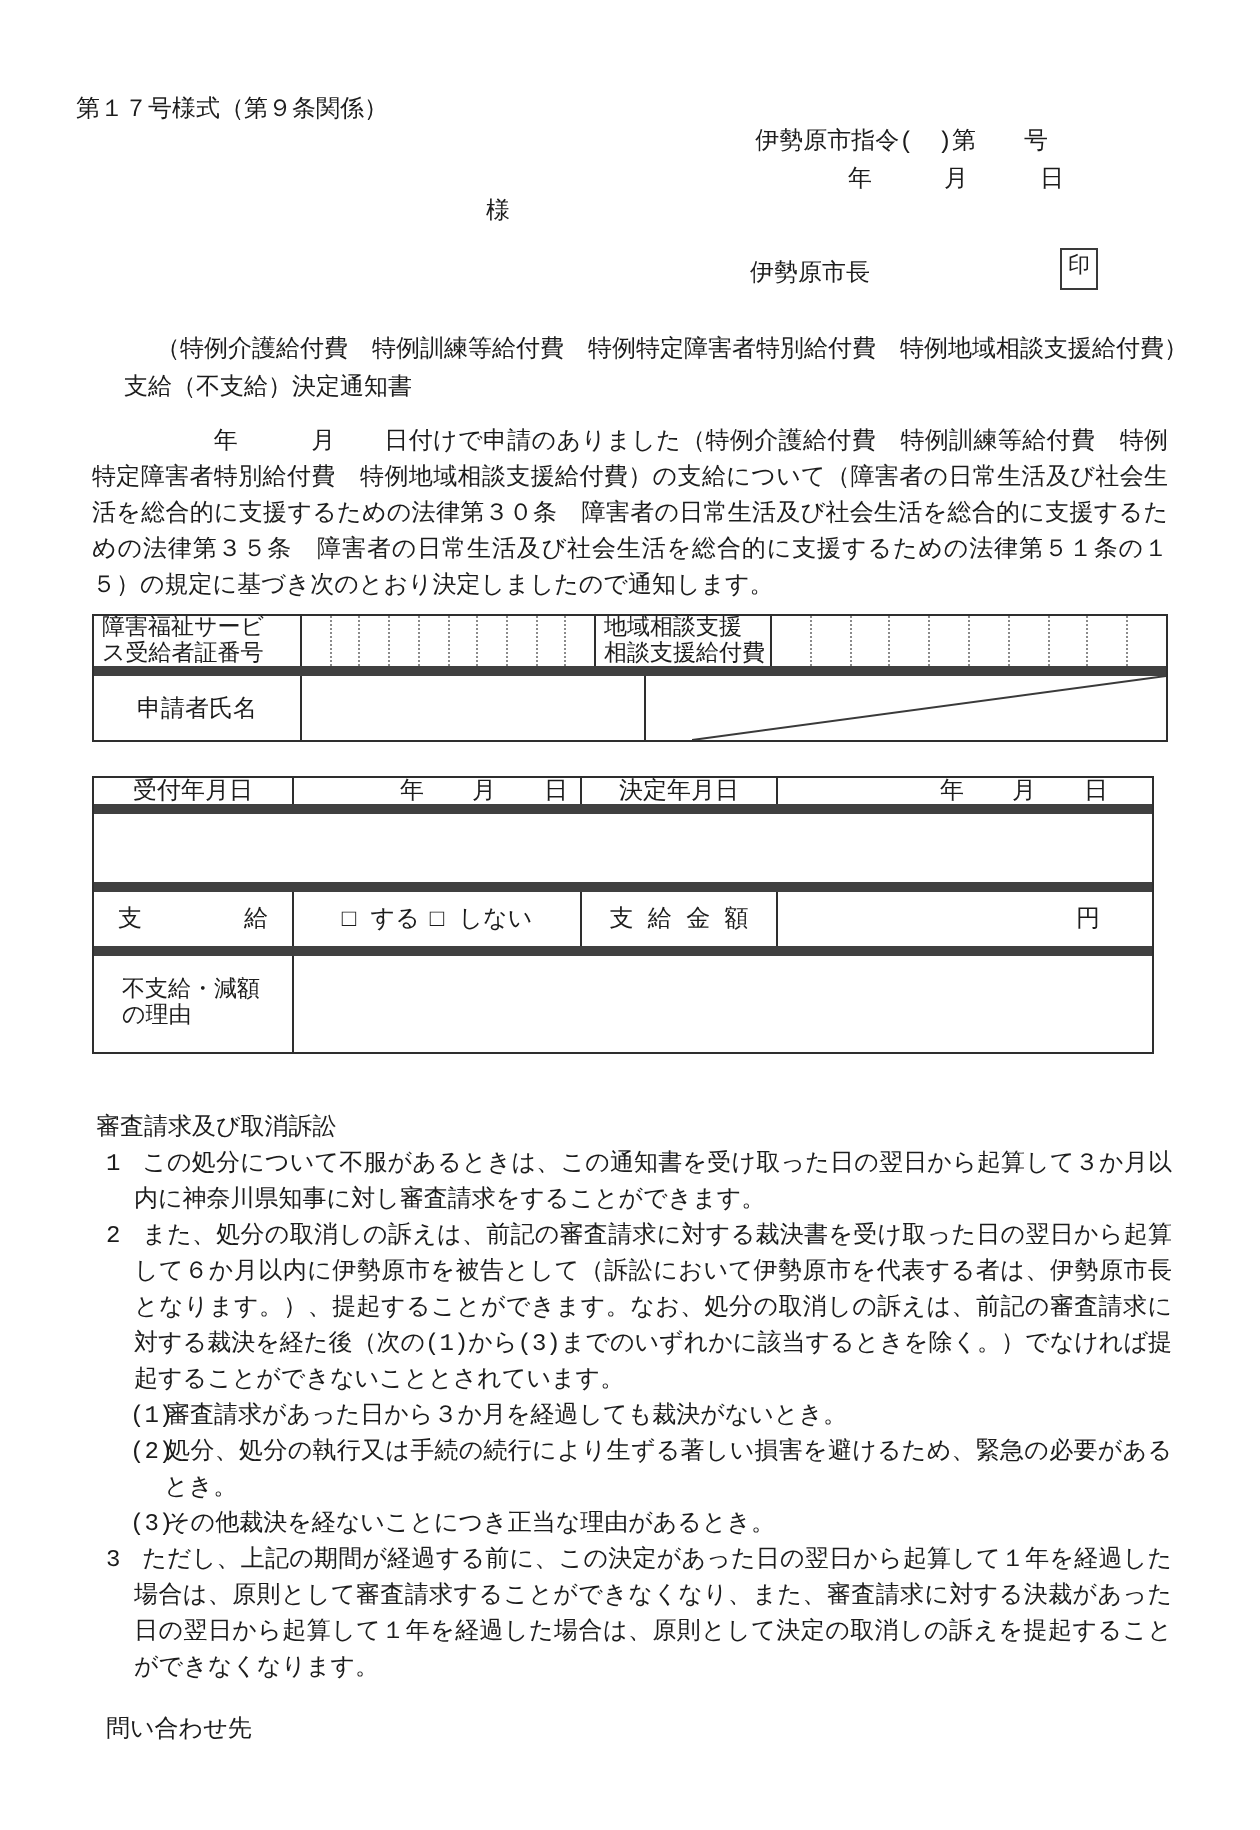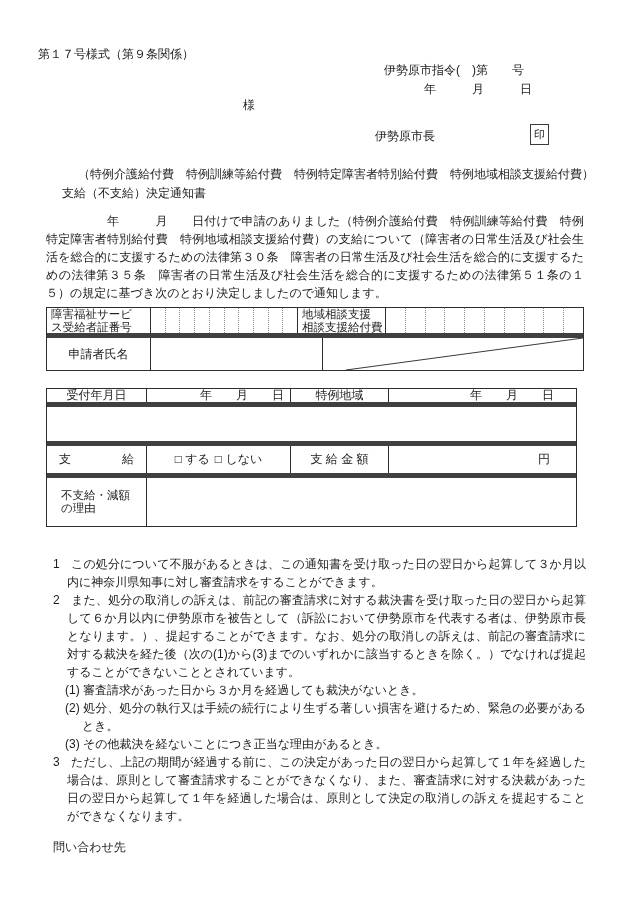--- a/index.html
+++ b/index.html
@@ -1,18 +1,18 @@
 <!DOCTYPE html>
 <html lang="ja"><head>
 <meta charset="utf-8">
 <style>
   html,body{margin:0;padding:0;background:#fff;}
   .page{
     position:relative;width:612px;height:915px;background:#ffffff;
-    font-family:Liberation Sans, sans-serif;
+    font-family:Liberation Mono, monospace;
     color:#1c1c1c;overflow:hidden;
   }
   .abs{position:absolute;}
   .form-no{left:38px;top:46px;font-size:12px;}
   .directive{right:88px;top:62px;font-size:12px;}
   .dateline{right:80px;top:81px;font-size:12px;}
   .addressee{left:243px;top:97px;font-size:12px;}
   .mayor-row{left:375px;top:128px;font-size:12px;}
   .seal{
     left:530px;top:124px;width:17px;height:19px;
@@ -134,21 +134,21 @@
           <line x1="0" y1="100" x2="100" y2="0" stroke="#3a3a3a" stroke-width="1" vector-effect="non-scaling-stroke"></line>
         </svg>
       </div>
     </div>
   </div>
 
   <div class="abs tbl t2">
     <div class="trow r1">
       <div class="tcell c1 cen fs12c">受付年月日</div>
       <div class="tcell c2 right pr6 fs12c">年　　月　　日</div>
-      <div class="tcell c3 cen fs12c">特例地域</div>
+      <div class="tcell c3 cen fs12c">決定年月日</div>
       <div class="tcell c4 right pr22 fs12c">年　　月　　日</div>
     </div>
     <div class="trow r2">
       <div class="tcell fill"></div>
     </div>
     <div class="trow r4">
       <div class="tcell c1 spread">
         <span>支</span>
         <span>給</span>
       </div>
@@ -160,20 +160,21 @@
       <div class="tcell c4 right pr26 fs12c">円</div>
     </div>
     <div class="trow r5">
       <div class="tcell c1 lab pl14">不支給・減額
 の理由</div>
       <div class="tcell fill"></div>
     </div>
   </div>
 
   <div class="abs notice">
+    <div class="n-head">審査請求及び取消訴訟</div>
 
     <div class="ni">
       <span class="no">1</span><span>この処分について不服があるときは、この通知書を受け取った日の翌日から起算して３か月以内に神奈川県知事に対し審査請求をすることができます。</span>
     </div>
 
     <div class="ni">
       <span class="no">2</span><span>また、処分の取消しの訴えは、前記の審査請求に対する裁決書を受け取った日の翌日から起算して６か月以内に伊勢原市を被告として（訴訟において伊勢原市を代表する者は、伊勢原市長となります。）、提起することができます。なお、処分の取消しの訴えは、前記の審査請求に対する裁決を経た後（次の(1)から(3)までのいずれかに該当するときを除く。）でなければ提起することができないこととされています。</span>
     </div>
 
     <div class="nsub">

